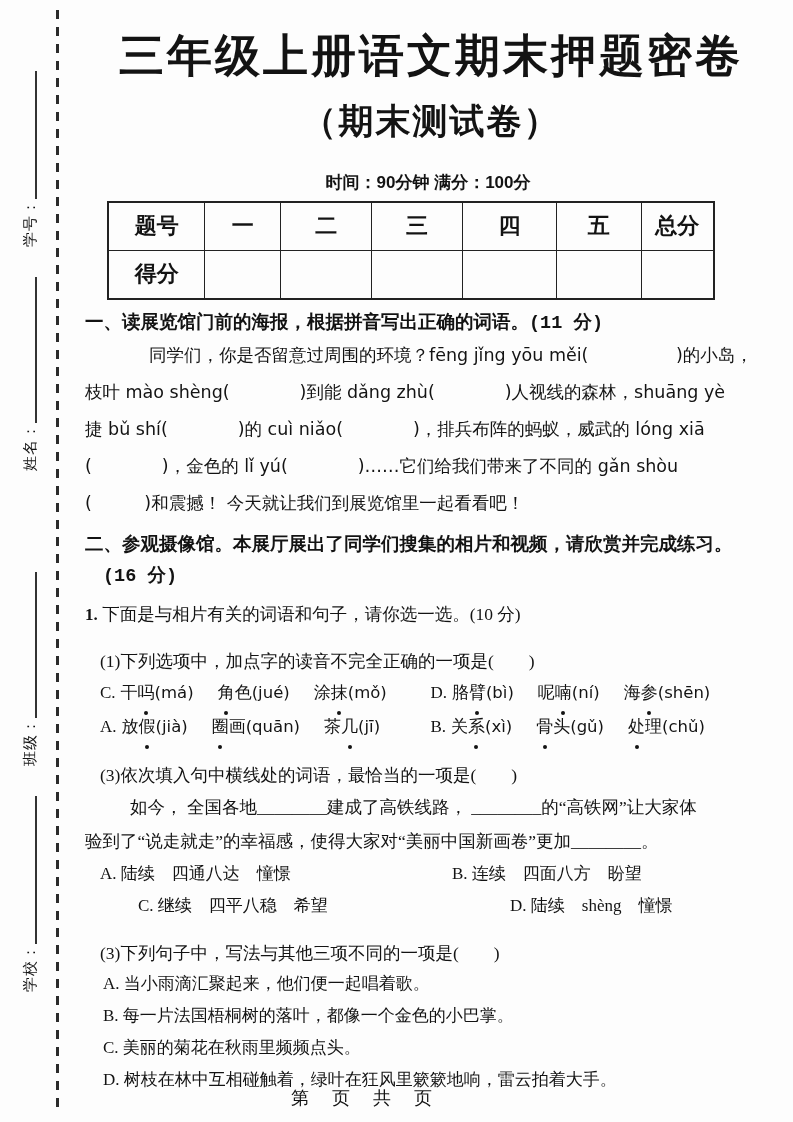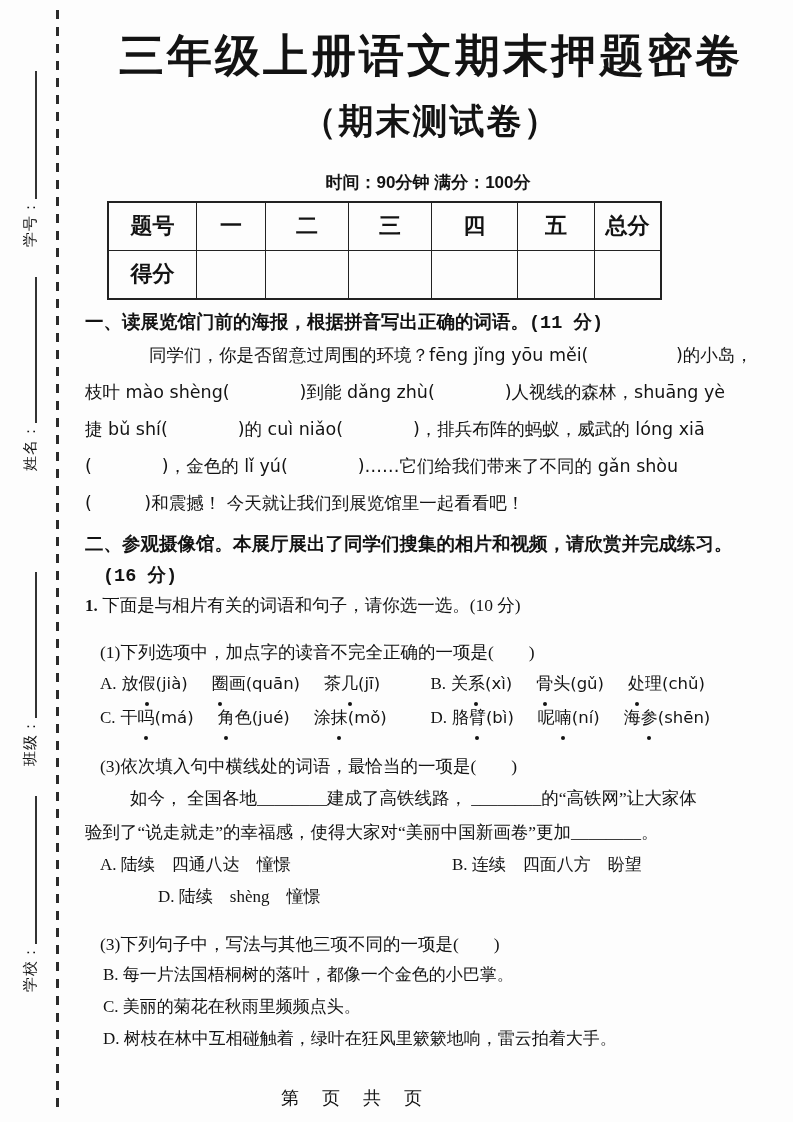--- a/index.html
+++ b/index.html
@@ -27,37 +27,37 @@
     font-family:"Liberation Sans","DejaVu Sans",sans-serif;line-height:1.15;
   }
   .subtitle{
     text-align:center;margin-top:16px;font-size:35px;font-weight:bold;letter-spacing:2px;
     font-family:"Liberation Sans","DejaVu Sans",sans-serif;
   }
   .meta{
     text-align:center;margin-top:26px;font-size:17px;font-weight:bold;
     font-family:"Liberation Sans","DejaVu Sans",sans-serif;padding-right:6px;
   }
-  table.score{border-collapse:collapse;width:555px;margin:7px 0 0 22px;
+  table.score{border-collapse:collapse;width:608px;margin:7px 0 0 22px;
     font-family:"Liberation Sans","DejaVu Sans",sans-serif;padding-left:21px;}
   table.score td{
     border:1.6px solid #222;text-align:center;height:45px;font-size:22px;font-weight:600;
   }
   table.score{border:2.5px solid #222;}
   .h-sec{
     font-size:18.5px;font-weight:bold;margin-top:11px;line-height:26px;
     font-family:Liberation Mono, monospace;
   }
   .h-cont{padding-left:18px;margin-top:5px;}
   
   .mix{font-family:"DejaVu Sans","Liberation Sans",serif;}
   .p-line{font-size:17.5px;line-height:37px;white-space:pre-wrap;}
   .indent1{text-indent:64px;}
   .q-num{font-weight:bold;font-size:17px;font-family:"Liberation Serif",serif;}
-  .q1-line{margin-top:0;font-size:17.5px;line-height:30px;}
+  .q1-line{margin-top:9px;font-size:17.5px;line-height:30px;}
   .stem{font-size:17.5px;line-height:30px;padding-left:15px;margin-top:16px;}
   
   .pr-row{display:grid;grid-template-columns:48.8% 51.2%;padding-left:15px;
     line-height:34px;font-size:17px;margin-top:0;}
   .pr-group{white-space:nowrap;}
   .letter{margin-right:5px;font-family:"Liberation Serif",serif;}
   .word{margin-right:24px;}
   .word:last-child{margin-right:0;}
   .pin{font-family:"DejaVu Sans","Liberation Sans",sans-serif;font-size:16.5px;}
   .dotted{position:relative;display:inline-block;}
@@ -67,21 +67,21 @@
   }
   
   .para-line{font-size:17.5px;line-height:34px;}
   .opt-row{display:grid;grid-template-columns:52% 48%;padding-left:15px;
     font-size:17px;line-height:32px;}
   .opt-row.indented > .opt-left{padding-left:38px;}
   .opt-row.indented > .opt-right{padding-left:58px;}
   
   .sent-opt{font-size:17px;line-height:32px;padding-left:18px;}
   .footer{
-    position:absolute;left:281px;bottom:12px;font-size:18px;letter-spacing:9px;
+    position:absolute;left:291px;bottom:12px;font-size:18px;letter-spacing:9px;
     font-family:"Liberation Sans","DejaVu Sans",sans-serif;
   }
 </style>
 </head>
 <body>
 
 <div class="seal-line"></div>
 
 <div class="seal-field" style="top:247px;">
   <div class="seal-inner" style="width:176px;">
@@ -157,45 +157,47 @@
 
   <div class="q1-line">
     <span class="q-num">1.</span>
     <span>下面是与相片有关的词语和句子，请你选一选。(10 分)</span>
   </div>
 
   <div class="stem">(1)下列选项中，加点字的读音不完全正确的一项是(　　)</div>
 
   <div class="pr-row">
     <span class="pr-group">
+      <span class="letter">C.</span><span class="word"><span>干</span><span class="dotted">吗</span><span></span><span class="pin">(má)</span></span><span class="word"><span></span><span class="dotted">角</span><span>色</span><span class="pin">(jué)</span></span><span class="word"><span>涂</span><span class="dotted">抹</span><span></span><span class="pin">(mǒ)</span></span>
+    </span>
+    <span class="pr-group">
+      <span class="letter">D.</span><span class="word"><span>胳</span><span class="dotted">臂</span><span></span><span class="pin">(bì)</span></span><span class="word"><span>呢</span><span class="dotted">喃</span><span></span><span class="pin">(ní)</span></span><span class="word"><span>海</span><span class="dotted">参</span><span></span><span class="pin">(shēn)</span></span>
+    </span>
+  </div>
+  <div class="pr-row">
+    <span class="pr-group">
       <span class="letter">A.</span><span class="word"><span>放</span><span class="dotted">假</span><span></span><span class="pin">(jià)</span></span><span class="word"><span></span><span class="dotted">圈</span><span>画</span><span class="pin">(quān)</span></span><span class="word"><span>茶</span><span class="dotted">几</span><span></span><span class="pin">(jī)</span></span>
     </span>
     <span class="pr-group">
       <span class="letter">B.</span><span class="word"><span>关</span><span class="dotted">系</span><span></span><span class="pin">(xì)</span></span><span class="word"><span></span><span class="dotted">骨</span><span>头</span><span class="pin">(gǔ)</span></span><span class="word"><span></span><span class="dotted">处</span><span>理</span><span class="pin">(chǔ)</span></span>
-    </span>
-  </div>
-  <div class="pr-row">
-    <span class="pr-group">
-      <span class="letter">C.</span><span class="word"><span>干</span><span class="dotted">吗</span><span></span><span class="pin">(má)</span></span><span class="word"><span></span><span class="dotted">角</span><span>色</span><span class="pin">(jué)</span></span><span class="word"><span>涂</span><span class="dotted">抹</span><span></span><span class="pin">(mǒ)</span></span>
-    </span>
-    <span class="pr-group">
-      <span class="letter">D.</span><span class="word"><span>胳</span><span class="dotted">臂</span><span></span><span class="pin">(bì)</span></span><span class="word"><span>呢</span><span class="dotted">喃</span><span></span><span class="pin">(ní)</span></span><span class="word"><span>海</span><span class="dotted">参</span><span></span><span class="pin">(shēn)</span></span>
     </span>
   </div>
 
   <div class="stem">(3)依次填入句中横线处的词语，最恰当的一项是(　　)</div>
   <div class="para-line" style="text-indent:45px;">如今， 全国各地________建成了高铁线路， ________的“高铁网”让大家体</div>
   <div class="para-line">验到了“说走就走”的幸福感，使得大家对“美丽中国新画卷”更加________。</div>
   <div class="opt-row">
     <span class="opt-left">A. 陆续　四通八达　憧憬</span>
     <span class="opt-right">B. 连续　四面八方　盼望</span>
   </div>
   <div class="opt-row indented">
+    <span class="opt-left">C. 继续　四平八稳　希望</span>
     <span class="opt-right">D. 陆续　shèng　憧憬</span>
   </div>
 
   <div class="stem">(3)下列句子中，写法与其他三项不同的一项是(　　)</div>
+  <div class="sent-opt">A. 当小雨滴汇聚起来，他们便一起唱着歌。</div>
   <div class="sent-opt">B. 每一片法国梧桐树的落叶，都像一个金色的小巴掌。</div>
   <div class="sent-opt">C. 美丽的菊花在秋雨里频频点头。</div>
   <div class="sent-opt">D. 树枝在林中互相碰触着，绿叶在狂风里簌簌地响，雷云拍着大手。</div>
 </div>
 
 <div class="footer">第 页 共 页</div>
 
 </body></html>

